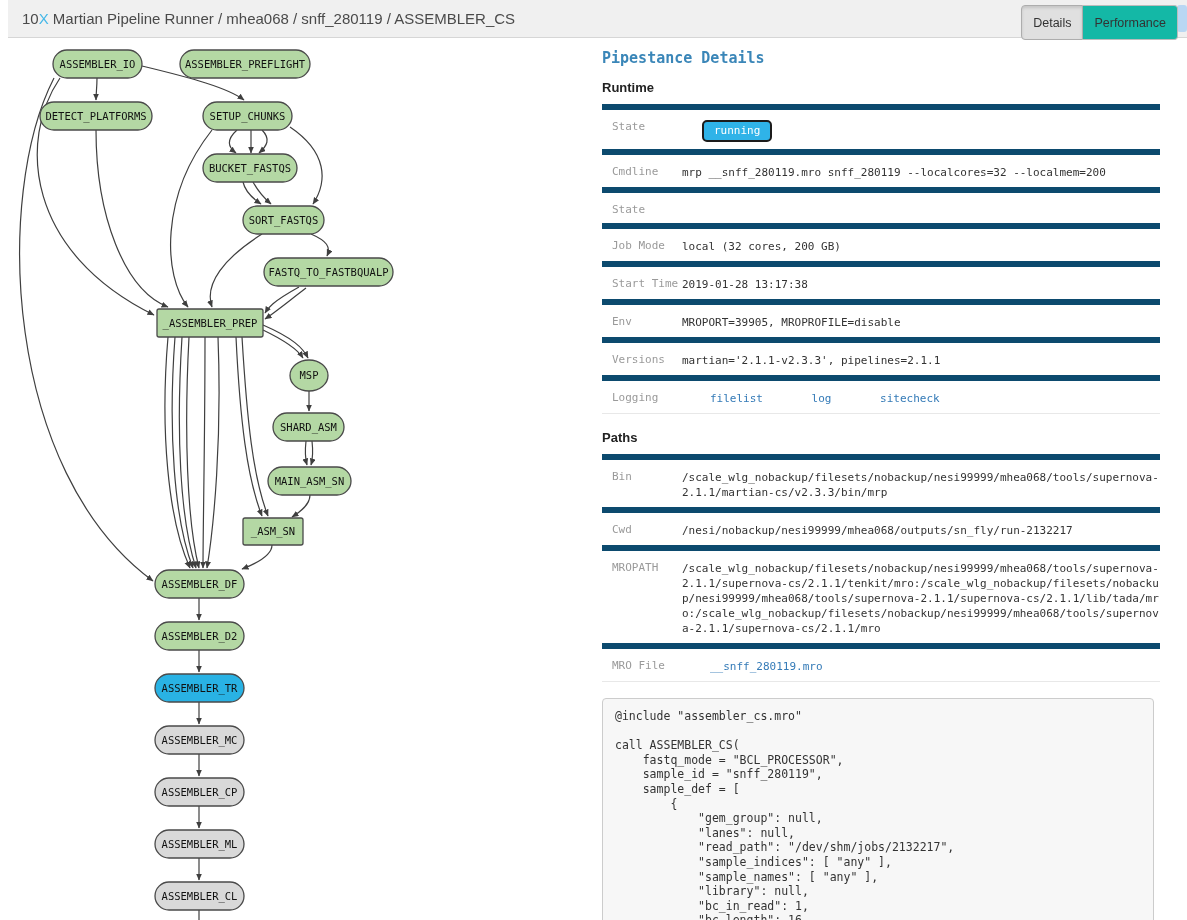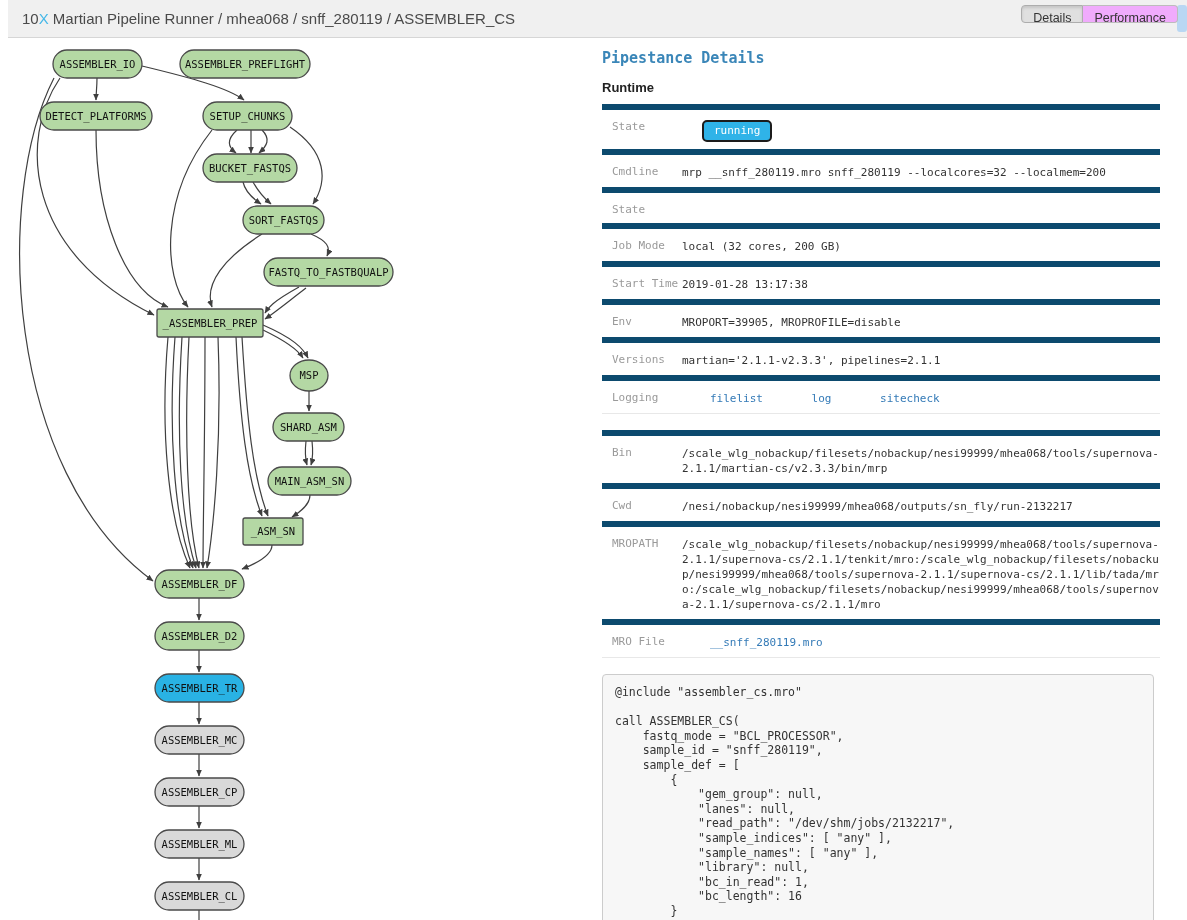--- a/index.html
+++ b/index.html
@@ -7,26 +7,26 @@
                font-family: "Liberation Sans", sans-serif; }
 
   
   .header { position: absolute; top: 0; left: 8px; width: 1187px; height: 38px;
             background: #f0f0f0; border-bottom: 1px solid #d6d6d6; z-index: 5; }
   .header-title { position: absolute; left: 14px; top: 10px; font-size: 15px; color: #4a4a4a; }
   .brand-x { color: #45b8e8; }
   .tab-group { position: absolute; right: 17px; top: 5px; display: flex; }
   .tab-sliver { position: absolute; right: 8px; top: 5px; width: 10px; height: 27px;
                 background: #b9d7f3; border-radius: 3px; }
-  .tab { font-size: 12.5px; color: #333; padding: 5px 11px; height: 18px;
+  .tab { font-size: 12.5px; color: #333; padding: 5px 11px; height: 35px;
          border: 1px solid #adadad; background: #fff; cursor: pointer;
          font-family: "Liberation Sans", sans-serif; position: relative; }
   .tab.active { background: #e0e0e0; box-shadow: inset 0 2px 3px rgba(0,0,0,.12);
                 border-radius: 4px 0 0 4px; }
-  .tab.inactive { background: #f0abfc; border-left: none; border-radius: 0 4px 4px 0;
+  .tab.inactive { background: #14b8a6; border-left: none; border-radius: 0 4px 4px 0;
                   border-color: #bcbcbc; }
 
   
   .graph-wrap { position: absolute; top: 0; left: 0; width: 620px; height: 920px; z-index: 1; }
   .graph-wrap svg { display: block; }
   .node-label { font-family: "DejaVu Sans Mono", monospace; font-size: 10.5px; fill: #111; }
 
   
   .panel { position: absolute; left: 602px; top: 38px; width: 558px; height: 882px;
            padding-top: 11px; z-index: 2; }
@@ -223,20 +223,21 @@
     <div class="kv-row">
       <div class="kv-label">Logging</div>
       <div class="kv-value loglinks">
         <a class="plink">filelist</a>
         <a class="plink">log</a>
         <a class="plink">sitecheck</a>
       </div>
     </div>
   </div>
 
+  <h3>Paths</h3>
   <div class="kv-table">
     <div class="kv-row">
       <div class="kv-label">Bin</div>
       <div class="kv-value">/scale_wlg_nobackup/filesets/nobackup/nesi99999/mhea068/tools/supernova-2.1.1/martian-cs/v2.3.3/bin/mrp</div>
     </div>
     <div class="kv-row">
       <div class="kv-label">Cwd</div>
       <div class="kv-value">/nesi/nobackup/nesi99999/mhea068/outputs/sn_fly/run-2132217</div>
     </div>
     <div class="kv-row">

